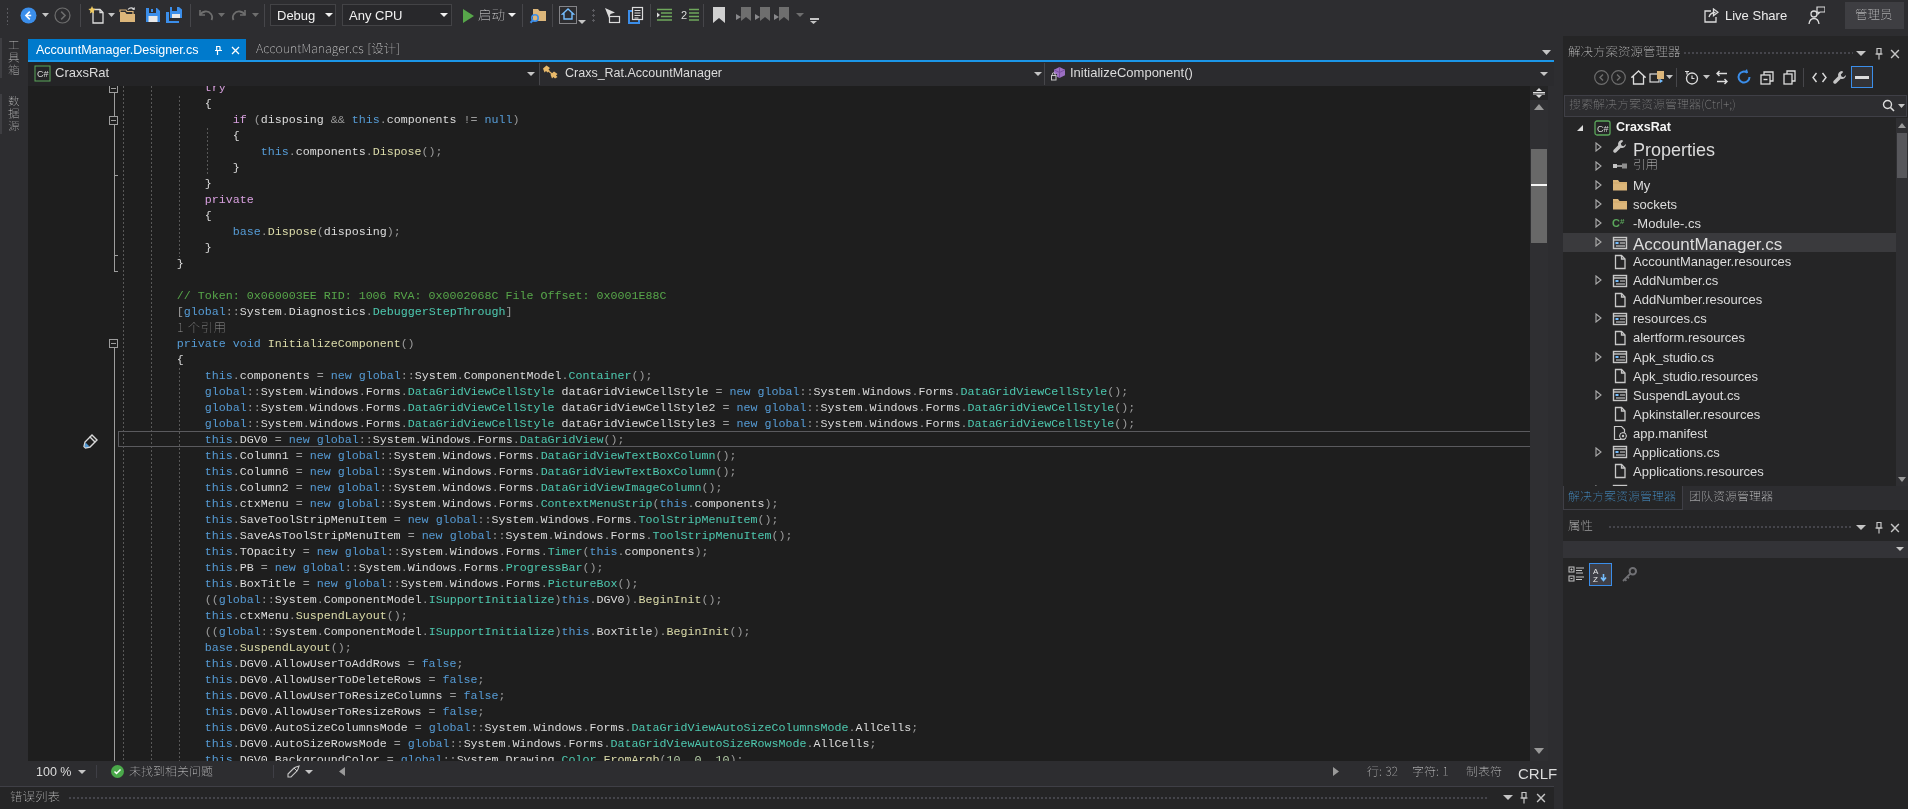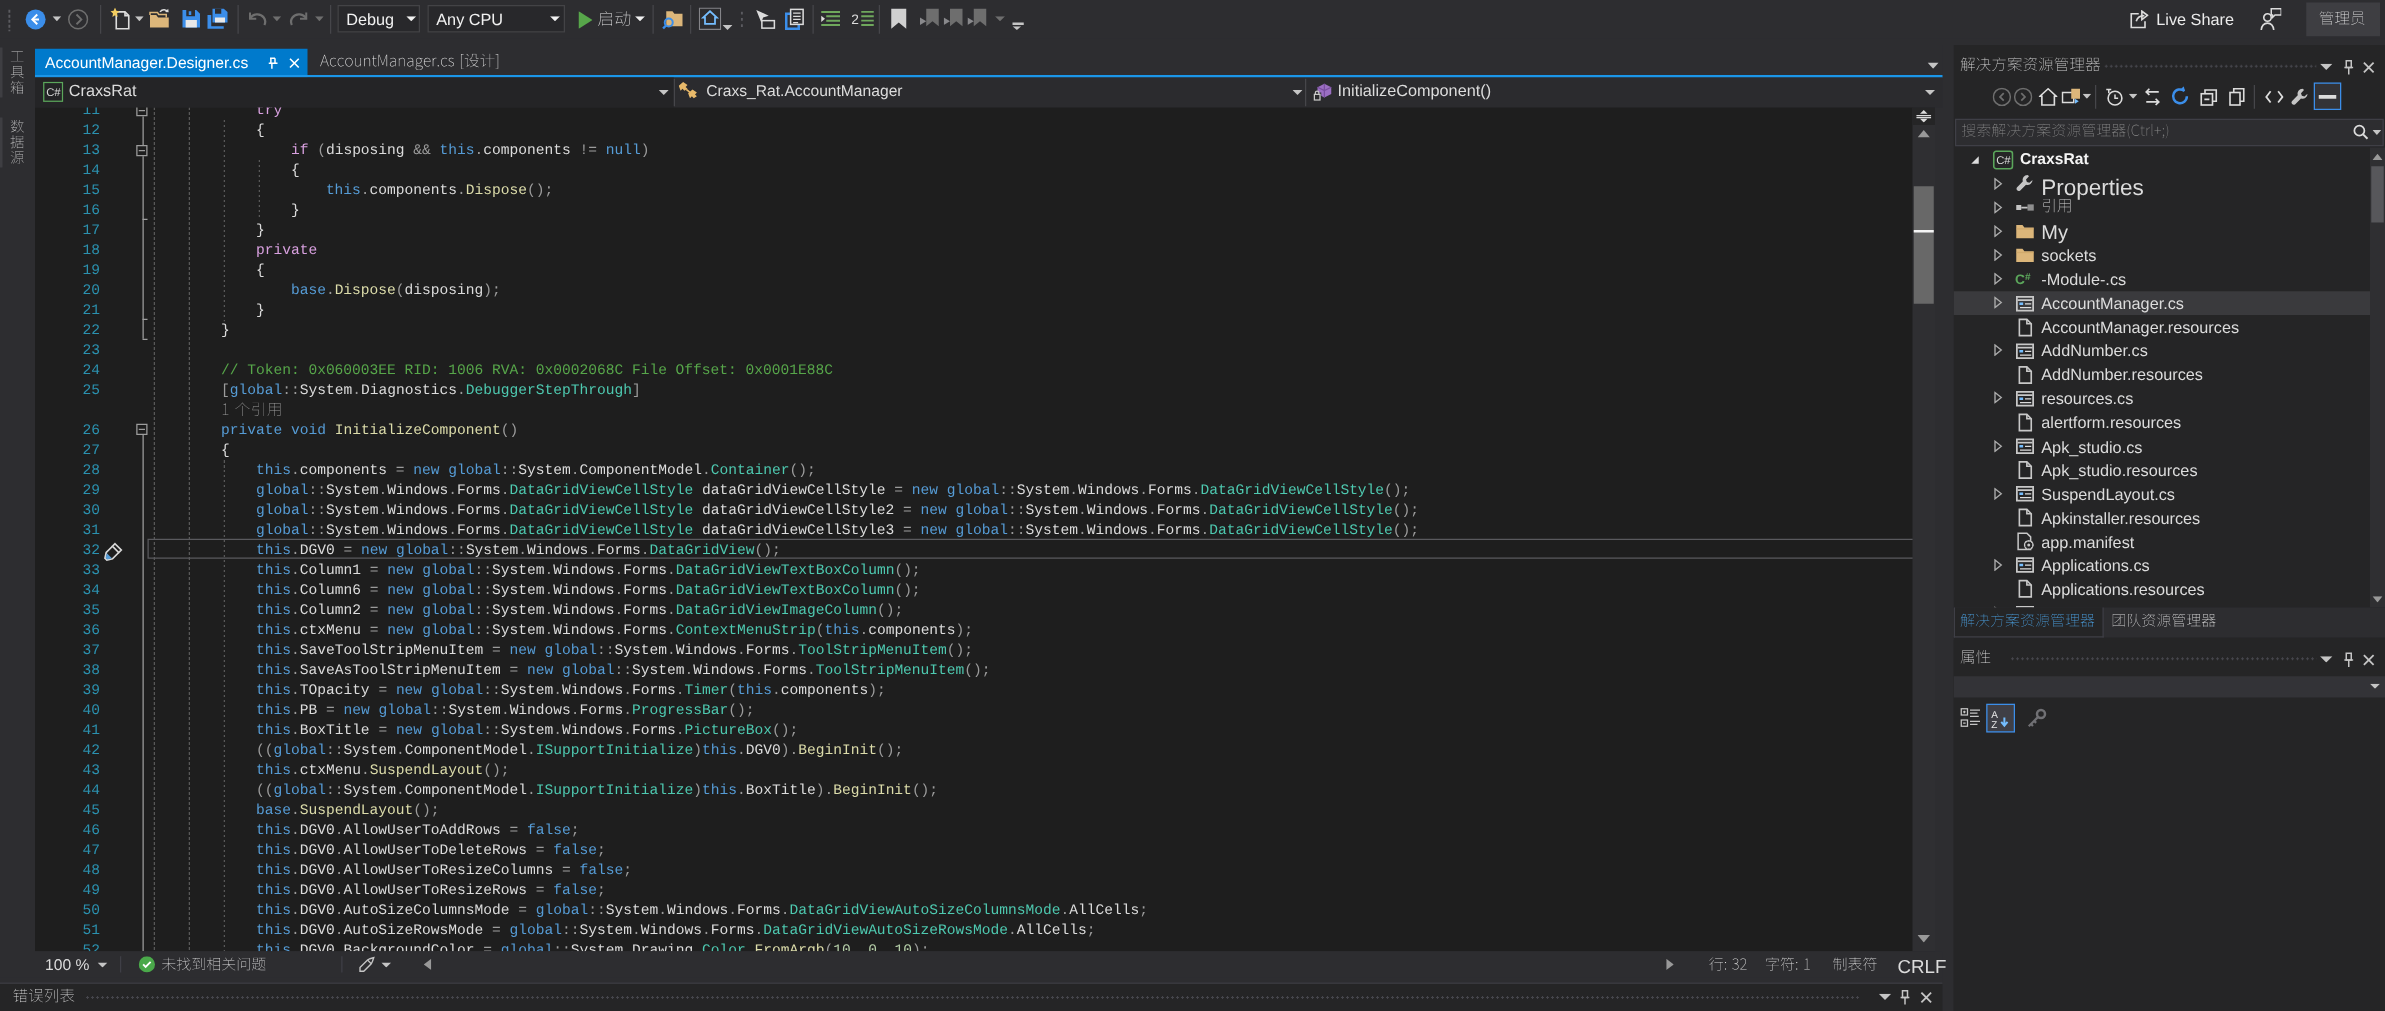--- a/index.html
+++ b/index.html
@@ -277,63 +277,20 @@
       <div class="abs" style="left:83.0px;top:34.0px;width:5px;height:1px;background:#9D9D9D"></div>
       <div class="abs" style="left:85.5px;top:262px;width:1px;height:413px;background:#9D9D9D"></div>
       <div class="abs" style="left:81.0px;top:253.0px;width:9px;height:9px;border:1px solid #9D9D9D;background:#1E1E1E"></div>
       <div class="abs" style="left:83.0px;top:257.0px;width:5px;height:1px;background:#9D9D9D"></div>
       <div class="abs" style="left:90px;top:344.5px;width:1441px;height:16px;border:1.5px solid #5A5A5E"></div>
       <svg class="abs" style="left:54px;top:347px" width="17" height="17" viewBox="0 0 17 17">
 <path d="M10 2l5 5-2 2-5-5z" fill="none" stroke="#D8D8D8" stroke-width="1.4"></path>
         <path d="M8 4L3 9l-1 4.5 1.5 1.5L8 14l5-5" fill="none" stroke="#D8D8D8" stroke-width="1.4"></path>
         <path d="M3.5 9.5l4 4-3.7 1-1.3-1.3z" fill="#569CD6"></path>
       </svg>
-      <div class="abs mono" style="left:0px;top:-6px;width:52px;text-align:right;color:#2B91AF">11
-12
-13
-14
-15
-16
-17
-18
-19
-20
-21
-22
-23
-24
-25
-
-26
-27
-28
-29
-30
-31
-32
-33
-34
-35
-36
-37
-38
-39
-40
-41
-42
-43
-44
-45
-46
-47
-48
-49
-50
-51
-52</div>
       <div class="abs" style="left:148.6px;top:236px">
         <svg width="49.4" height="13.1" viewBox="0 0 49.4 13.1">
           <path fill="#9D9D9D" d="M1.2 10.0V9.6H3.3V1.8H1.7V1.4Q2.2 1.4 2.6 1.2Q3.0 1.1 3.3 0.9H3.7V9.6H5.7V10.0Z M17.1 -0.4 17.4 -0.2Q16.8 0.8 15.8 1.8Q14.9 2.9 13.8 3.7Q12.7 4.6 11.5 5.2Q11.5 5.1 11.4 5.0Q11.3 5.0 11.3 4.9Q12.4 4.3 13.5 3.5Q14.6 2.6 15.6 1.6Q16.5 0.6 17.1 -0.4ZM17.1 0.1Q17.7 1.1 18.5 1.9Q19.3 2.8 20.3 3.5Q21.4 4.2 22.6 4.9Q22.5 5.0 22.5 5.0Q22.4 5.1 22.3 5.2Q21.1 4.5 20.1 3.7Q19.0 3.0 18.2 2.1Q17.4 1.3 16.8 0.3ZM16.7 2.9H17.1V10.9H16.7Z M29.9 5.9H30.2Q30.2 5.9 30.2 5.9Q30.2 6.0 30.2 6.0Q30.2 6.1 30.2 6.1Q30.1 7.6 30.0 8.5Q29.9 9.4 29.7 9.9Q29.6 10.4 29.4 10.6Q29.2 10.7 29.0 10.8Q28.9 10.8 28.6 10.8Q28.3 10.8 27.8 10.8Q27.2 10.8 26.6 10.7Q26.6 10.6 26.6 10.5Q26.5 10.4 26.5 10.4Q27.1 10.4 27.7 10.4Q28.3 10.4 28.5 10.4Q28.7 10.4 28.9 10.4Q29.0 10.4 29.1 10.3Q29.2 10.2 29.4 9.7Q29.5 9.2 29.6 8.3Q29.7 7.4 29.9 6.0ZM25.5 3.1H25.9Q25.8 3.6 25.7 4.2Q25.6 4.8 25.4 5.3Q25.3 5.9 25.2 6.3H24.8Q24.9 5.8 25.1 5.3Q25.2 4.8 25.3 4.2Q25.4 3.6 25.5 3.1ZM33.7 -0.3H34.0V10.9H33.7ZM25.2 5.9H30.0V6.3H25.1ZM25.6 3.1H29.9V0.5H24.9V0.2H30.2V3.5H25.6Z M38.7 0.5H47.2V0.9H38.7ZM38.7 3.5H47.2V3.9H38.7ZM38.6 6.5H47.2V6.9H38.6ZM38.5 0.5H38.9V5.1Q38.9 5.8 38.8 6.5Q38.8 7.3 38.6 8.1Q38.4 8.9 38.1 9.6Q37.8 10.3 37.2 10.9Q37.2 10.9 37.2 10.8Q37.1 10.8 37.1 10.7Q37.0 10.7 37.0 10.7Q37.5 10.1 37.8 9.4Q38.1 8.7 38.3 8.0Q38.4 7.2 38.5 6.5Q38.5 5.8 38.5 5.1ZM47.0 0.5H47.4V10.1Q47.4 10.4 47.3 10.6Q47.1 10.7 46.9 10.8Q46.7 10.8 46.1 10.8Q45.6 10.8 44.6 10.8Q44.6 10.8 44.6 10.6Q44.5 10.5 44.5 10.4Q45.0 10.4 45.5 10.4Q45.9 10.4 46.2 10.4Q46.5 10.4 46.7 10.4Q46.9 10.4 46.9 10.4Q47.0 10.3 47.0 10.1ZM42.5 0.7H42.9V10.8H42.5Z"></path>
         </svg>
       </div>
       <div class="abs mono" style="left:92.8px;top:-6px;color:#DCDCDC">            <span class="cT">try</span>
             {
                 <span class="cT">if</span> <span class="cP">(</span>disposing <span class="cP">&amp;&amp;</span> <span class="cK">this</span><span class="cP">.</span>components <span class="cP">!=</span> <span class="cK">null</span><span class="cP">)</span>
                 {
                     <span class="cK">this</span><span class="cP">.</span>components<span class="cP">.</span><span class="cM">Dispose</span><span class="cP">();</span>
@@ -593,21 +550,21 @@
         <path fill="#E2E2E2" d="M6.3 5.9H6.7Q6.7 5.9 6.7 5.9Q6.7 6.0 6.7 6.0Q6.7 6.1 6.6 6.1Q6.5 7.6 6.4 8.5Q6.3 9.4 6.1 9.9Q6.0 10.4 5.8 10.6Q5.7 10.7 5.5 10.8Q5.3 10.8 5.0 10.8Q4.8 10.8 4.2 10.8Q3.7 10.8 3.0 10.7Q3.0 10.6 3.0 10.5Q3.0 10.4 2.9 10.4Q3.6 10.4 4.2 10.4Q4.8 10.4 5.0 10.4Q5.2 10.4 5.3 10.4Q5.4 10.4 5.5 10.3Q5.7 10.2 5.8 9.7Q6.0 9.2 6.1 8.3Q6.2 7.4 6.3 6.0ZM1.9 3.1H2.3Q2.2 3.6 2.1 4.2Q2.0 4.8 1.9 5.3Q1.8 5.9 1.7 6.3H1.3Q1.4 5.8 1.5 5.3Q1.6 4.8 1.7 4.2Q1.9 3.6 1.9 3.1ZM10.1 -0.3H10.5V10.9H10.1ZM1.7 5.9H6.5V6.3H1.6ZM2.1 3.1H6.3V0.5H1.3V0.2H6.7V3.5H2.1Z M14.8 0.5H23.3V0.9H14.8ZM14.8 3.5H23.2V3.9H14.8ZM14.7 6.5H23.2V6.9H14.7ZM14.6 0.5H14.9V5.1Q14.9 5.8 14.9 6.5Q14.8 7.3 14.7 8.1Q14.5 8.9 14.2 9.6Q13.8 10.3 13.3 10.9Q13.3 10.9 13.2 10.8Q13.2 10.8 13.1 10.7Q13.1 10.7 13.0 10.7Q13.5 10.1 13.8 9.4Q14.2 8.7 14.3 8.0Q14.5 7.2 14.5 6.5Q14.6 5.8 14.6 5.1ZM23.0 0.5H23.4V10.1Q23.4 10.4 23.3 10.6Q23.2 10.7 22.9 10.8Q22.7 10.8 22.2 10.8Q21.6 10.8 20.7 10.8Q20.7 10.8 20.6 10.6Q20.6 10.5 20.5 10.4Q21.1 10.4 21.5 10.4Q22.0 10.4 22.3 10.4Q22.6 10.4 22.7 10.4Q22.9 10.4 23.0 10.4Q23.0 10.3 23.0 10.1ZM18.6 0.7H18.9V10.8H18.6Z"></path>
       </svg>
     </div>
     <svg class="abs" style="left:1593px;top:179.78px" width="10" height="10" viewBox="0 0 10 10">
       <path d="M3 1l5 4-5 4z" fill="none" stroke="#ABABAB" stroke-width="1.1"></path>
     </svg>
     <svg class="abs" style="left:1612px;top:177.28px" width="16" height="16" viewBox="0 0 16 16">
 <path d="M1 13.5V3h5l1.5 2H15v8.5z" fill="#DCB67A"></path>
       <path d="M1 5.5h14v1H1z" fill="#c9a163" opacity="0.6"></path>
     </svg>
-    <div class="abs ui" style="left:1633px;top:177.8px;font-size:16px">My</div>
+    <div class="abs ui" style="left:1633px;top:177.8px;font-size:13px">My</div>
     <svg class="abs" style="left:1593px;top:198.85999999999999px" width="10" height="10" viewBox="0 0 10 10">
       <path d="M3 1l5 4-5 4z" fill="none" stroke="#ABABAB" stroke-width="1.1"></path>
     </svg>
     <svg class="abs" style="left:1612px;top:196.35999999999999px" width="16" height="16" viewBox="0 0 16 16">
 <path d="M1 13.5V3h5l1.5 2H15v8.5z" fill="#DCB67A"></path>
       <path d="M1 5.5h14v1H1z" fill="#c9a163" opacity="0.6"></path>
     </svg>
     <div class="abs ui" style="left:1633px;top:196.9px;font-size:13px">sockets</div>
     <svg class="abs" style="left:1593px;top:217.93999999999997px" width="10" height="10" viewBox="0 0 10 10">
       <path d="M3 1l5 4-5 4z" fill="none" stroke="#ABABAB" stroke-width="1.1"></path>
@@ -620,21 +577,21 @@
     <div class="abs" style="left:1563px;top:233.0px;width:333px;height:19.1px;background:#3A3A3D"></div>
     <svg class="abs" style="left:1593px;top:237.01999999999998px" width="10" height="10" viewBox="0 0 10 10">
       <path d="M3 1l5 4-5 4z" fill="none" stroke="#ABABAB" stroke-width="1.1"></path>
     </svg>
     <svg class="abs" style="left:1612px;top:234.51999999999998px" width="16" height="16" viewBox="0 0 16 16">
 <rect x="1.5" y="2.5" width="13" height="11" fill="none" stroke="#C8C8C8" stroke-width="1.4"></rect>
       <path d="M2 5h12" stroke="#C8C8C8" stroke-width="1.4"></path>
 <rect x="3.5" y="7" width="3" height="2" fill="#75BEFF"></rect>
       <path d="M8 8h5M4 11h9" stroke="#DCDCDC"></path>
     </svg>
-    <div class="abs ui" style="left:1633px;top:235.0px;font-size:13px">AccountManager.cs</div>
+    <div class="abs ui" style="left:1633px;top:235.0px;font-size:17px">AccountManager.cs</div>
     <svg class="abs" style="left:1612px;top:253.60000000000002px" width="16" height="16" viewBox="0 0 16 16">
 <path d="M3.5 1.5h6l3.5 3.5v9.5h-9.5z" fill="none" stroke="#C8C8C8" stroke-width="1.3"></path>
       <path d="M9.5 1.5V5H13" fill="none" stroke="#C8C8C8" stroke-width="1.3"></path>
     </svg>
     <div class="abs ui" style="left:1633px;top:254.1px;font-size:13px">AccountManager.resources</div>
     <svg class="abs" style="left:1593px;top:275.18px" width="10" height="10" viewBox="0 0 10 10">
       <path d="M3 1l5 4-5 4z" fill="none" stroke="#ABABAB" stroke-width="1.1"></path>
     </svg>
     <svg class="abs" style="left:1612px;top:272.68px" width="16" height="16" viewBox="0 0 16 16">
 <rect x="1.5" y="2.5" width="13" height="11" fill="none" stroke="#C8C8C8" stroke-width="1.4"></rect>

